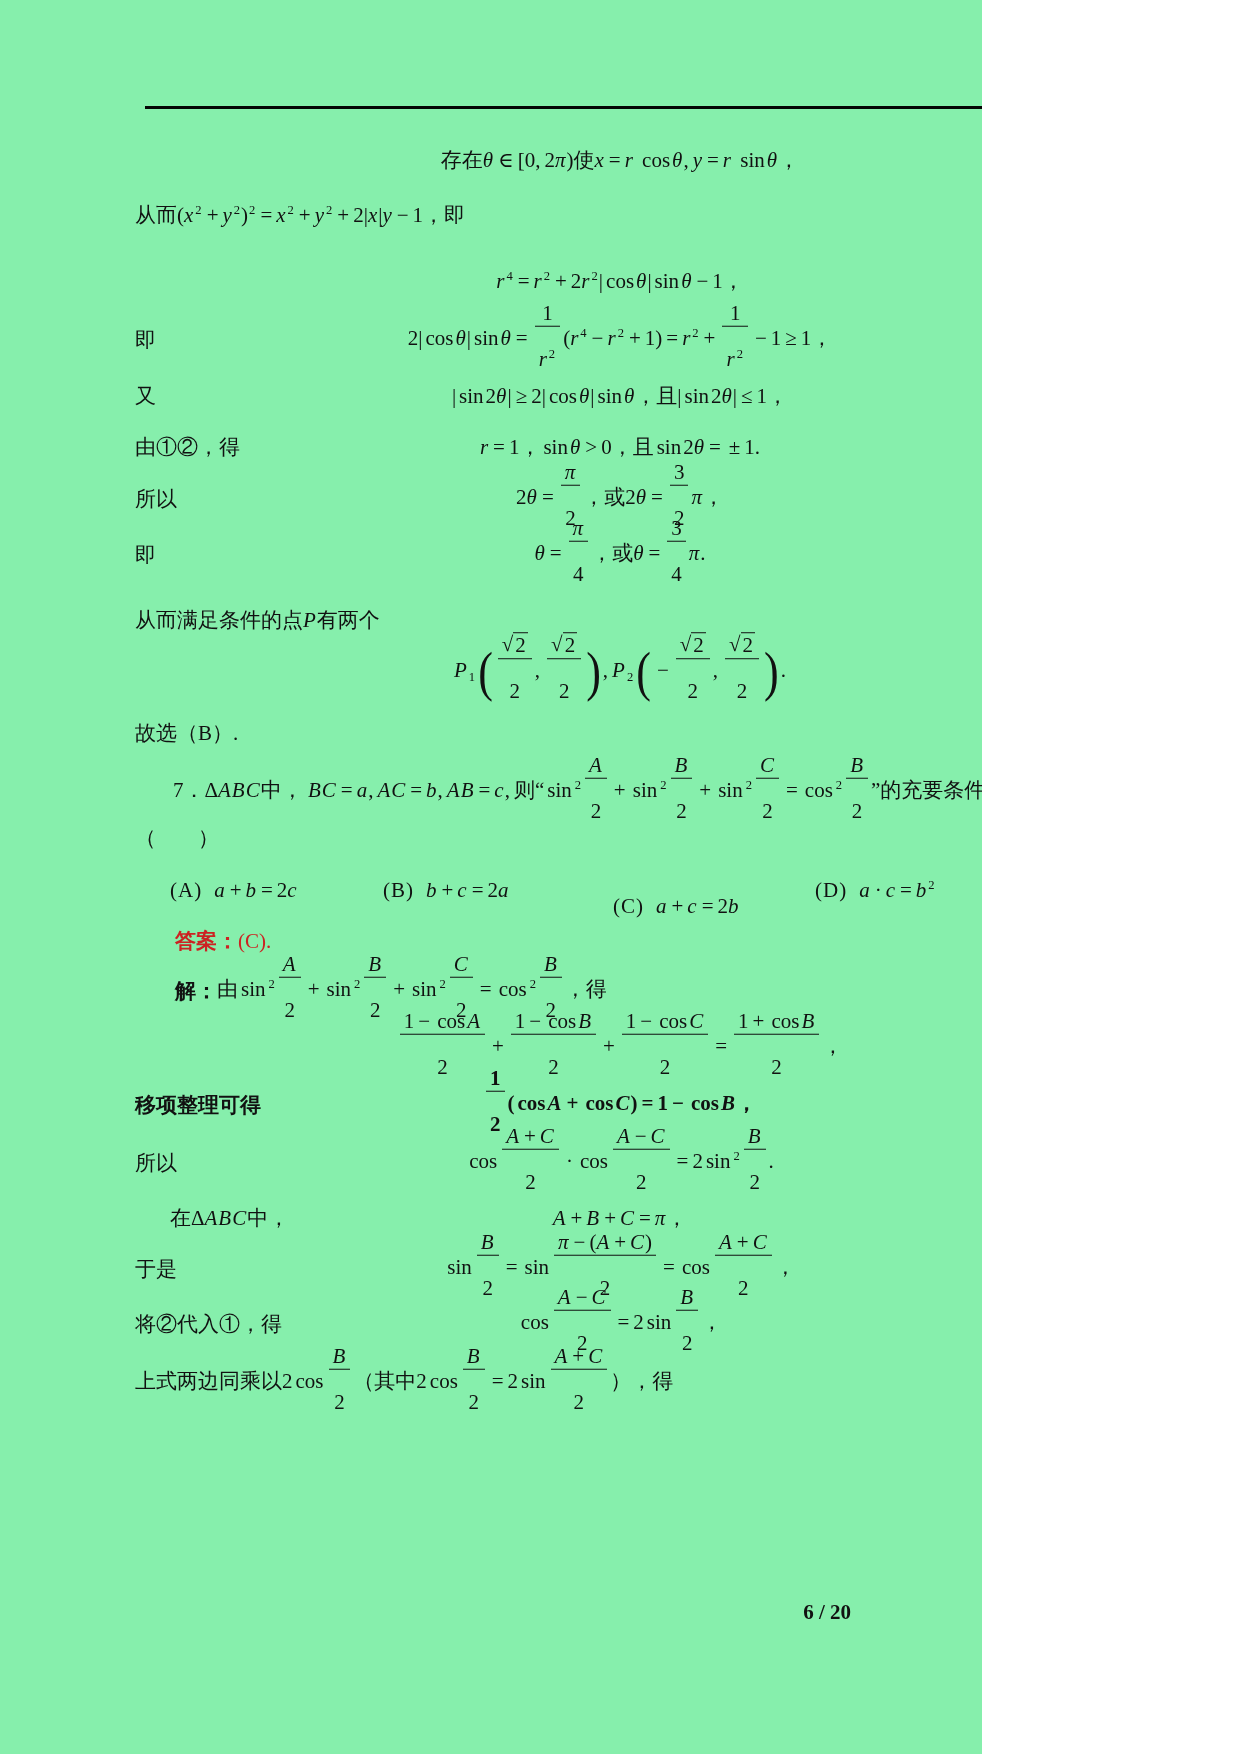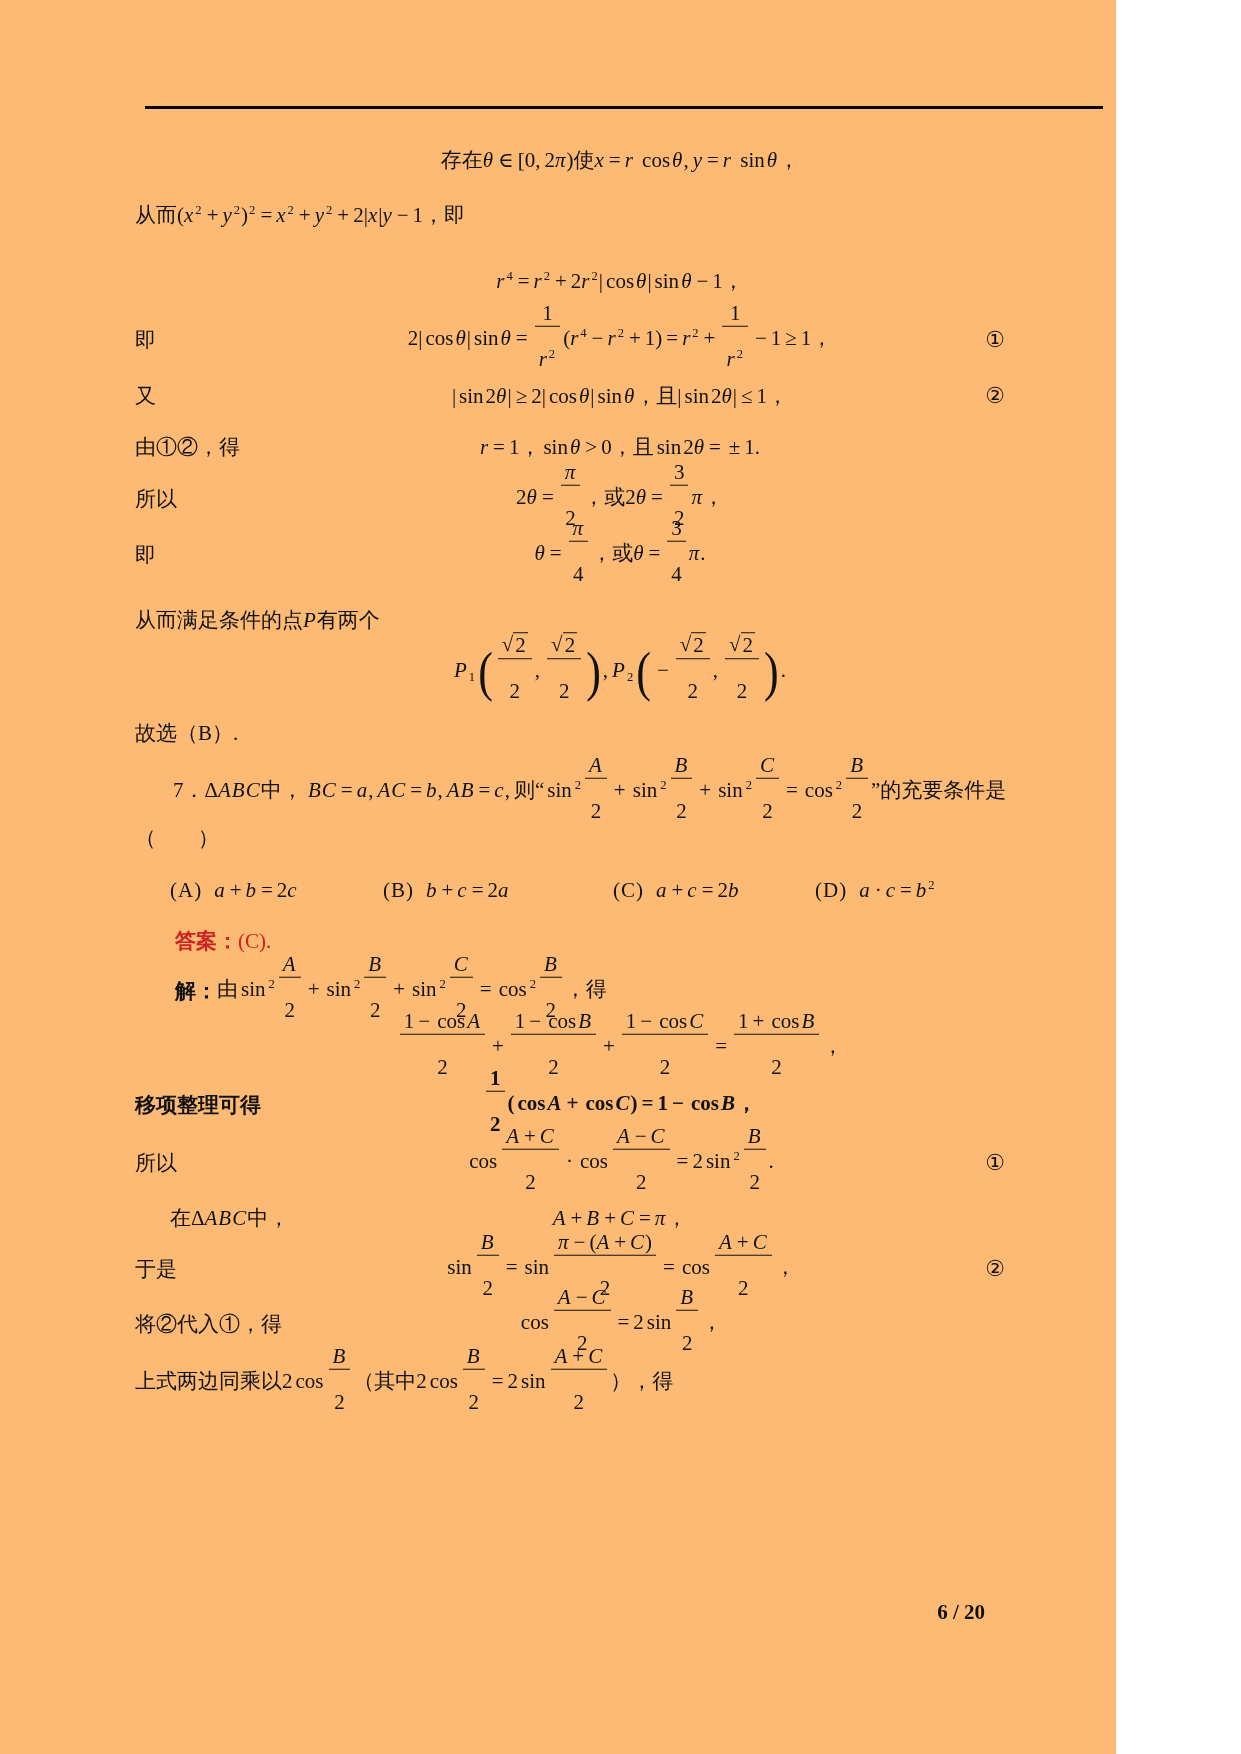--- a/index.html
+++ b/index.html
@@ -1,19 +1,19 @@
 <!DOCTYPE html>
 <html><head>
 <meta charset="utf-8">
 <style>
   html,body{margin:0;padding:0;background:#ffffff;}
   #page{
     position:relative;
-    width:1116px;height:1754px;
-    background:#fdba74;
+    width:982px;height:1754px;
+    background:#86efac;
     font-family:"Liberation Serif","DejaVu Serif",serif;
     font-size:21px;color:#111;
     overflow:hidden;
   }
   .toprule{position:absolute;left:145px;top:106px;width:958px;height:3px;background:#050505;}
   .row{
     position:absolute;left:135px;width:970px;
     display:flex;justify-content:center;align-items:center;
     transform:translateY(-50%);
     white-space:nowrap;
@@ -134,21 +134,21 @@
             <span class="fnum"><span class="var">B</span></span>
             <span class="fden"><span class="ch">2</span></span>
           </span><span class="ch">”</span><span class="ch">的</span><span class="ch">充</span><span class="ch">要</span><span class="ch">条</span><span class="ch">件</span><span class="ch">是</span></span>
       </div>
       <div class="row left" style="top: 838px;">
         <span class="rtext">（　　）</span>
       </div>
       <div class="row optrow" style="top: 890px;">
         <span class="opt" style="left: 35px;"><span class="olabel">(A)</span><span class="omath"><span class="var">a</span><span class="op">+</span><span class="var">b</span><span class="op">=</span><span class="ch">2</span><span class="var">c</span></span></span>
         <span class="opt" style="left: 248px;"><span class="olabel">(B)</span><span class="omath"><span class="var">b</span><span class="op">+</span><span class="var">c</span><span class="op">=</span><span class="ch">2</span><span class="var">a</span></span></span>
-        <span class="opt" style="left: 478px;"><span class="olabel">(C)</span><span class="omath"><span class="var">a</span><span class="op">+</span><span class="var">c</span><span class="op">=</span><span class="ch">2</span><span class="var">b</span></span></span>
+        <span class="opt" style="left: 478px; margin-top: 16px;"><span class="olabel">(C)</span><span class="omath"><span class="var">a</span><span class="op">+</span><span class="var">c</span><span class="op">=</span><span class="ch">2</span><span class="var">b</span></span></span>
         <span class="opt" style="left: 680px;"><span class="olabel">(D)</span><span class="omath"><span class="var">a</span><span class="op">·</span><span class="var">c</span><span class="op">=</span><span class="var">b</span><span class="sup">2</span></span></span>
       </div>
       <div class="row left" style="top: 941px; padding-left: 40px;">
         <span class="rlabel-inline bold red">答案：</span>
         <span class="red">(C).</span>
       </div>
       <div class="row left" style="top: 991px; padding-left: 40px;">
         <span class="rlabel-inline bold"><span class="ch">解</span><span class="ch">：</span></span>
         <span class="rmath"><span class="ch">由</span><span class="fn">sin</span><span class="sup">2</span><span class="frac">
             <span class="fnum"><span class="var">A</span></span>

